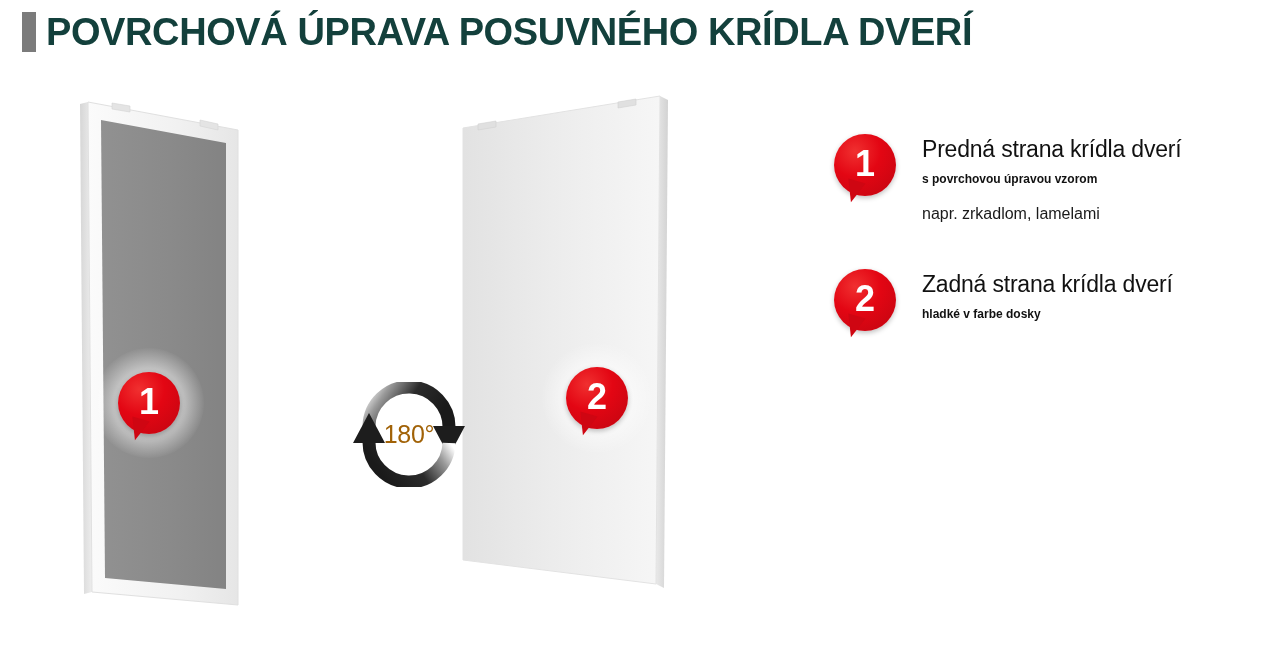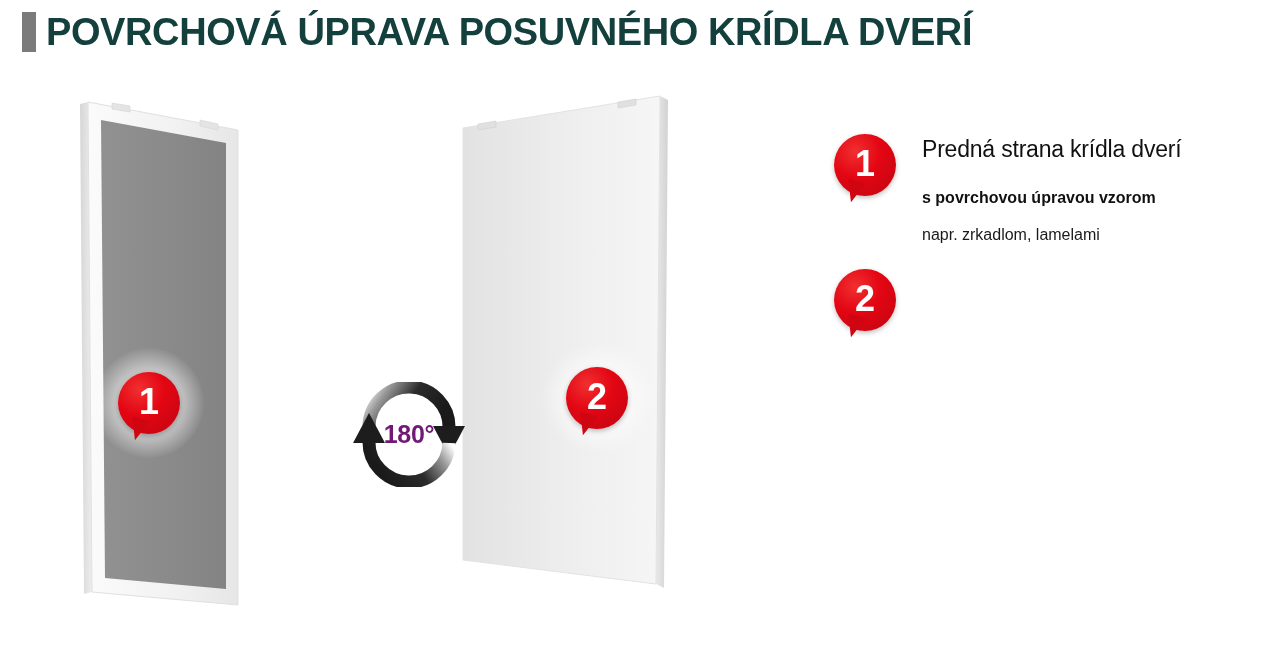--- a/index.html
+++ b/index.html
@@ -95,38 +95,38 @@
   
   .rotate-icon {
     position:absolute;
     left:345px; top:312px;
     width:128px; height:105px;
   }
   .rotate-icon .deg {
     position:absolute;
     left:0; top:0; width:128px; height:105px;
     display:flex; align-items:center; justify-content:center;
-    font-size:25px; font-weight:700; color:#701a75;
+    font-size:25px; font-weight:400; color:#a16207;
     letter-spacing:-0.3px;
     line-height:1;
   }
 
   
   .legend { position:absolute; left:812px; top:128px; width:460px; }
   .legend-item { position:relative; min-height:135px; }
   .legend-item .pin { position:absolute; left:22px; top:6px; }
   .legend-item .pin-glow { position:absolute; left:-2px; top:-18px; }
   .legend-text { margin-left:110px; padding-top:8px; }
   .legend-title {
     font-size:23px; font-weight:400; color:#111111;
     letter-spacing:-0.2px; line-height:1.2; white-space:nowrap;
   }
   .legend-sub {
-    font-size:16px; font-weight:700; color:#111111;
-    line-height:1.35; margin-top:23px;
+    font-size:12px; font-weight:700; color:#111111;
+    line-height:1.35; margin-top:7px;
   }
   .legend-note {
     font-size:16px; font-weight:400; color:#1a1a1a;
     line-height:1.35; margin-top:16px;
   }
 </style>
 </head>
 <body>
 
 <div id="page">
@@ -246,17 +246,22 @@
       </div>
     </div>
 
     <div class="legend-item">
       <div class="pin-glow"></div>
       <div class="pin">
         <div class="bubble"></div>
         <div class="tail"></div>
         <div class="num">2</div>
       </div>
+      <div class="legend-text">
+        <div class="legend-title">Zadná strana krídla dverí</div>
+        <div class="legend-sub">hladké v farbe dosky</div>
+        <div class="legend-note"></div>
+      </div>
     </div>
 
   </div>
 
 </div>
 
 </body></html>

